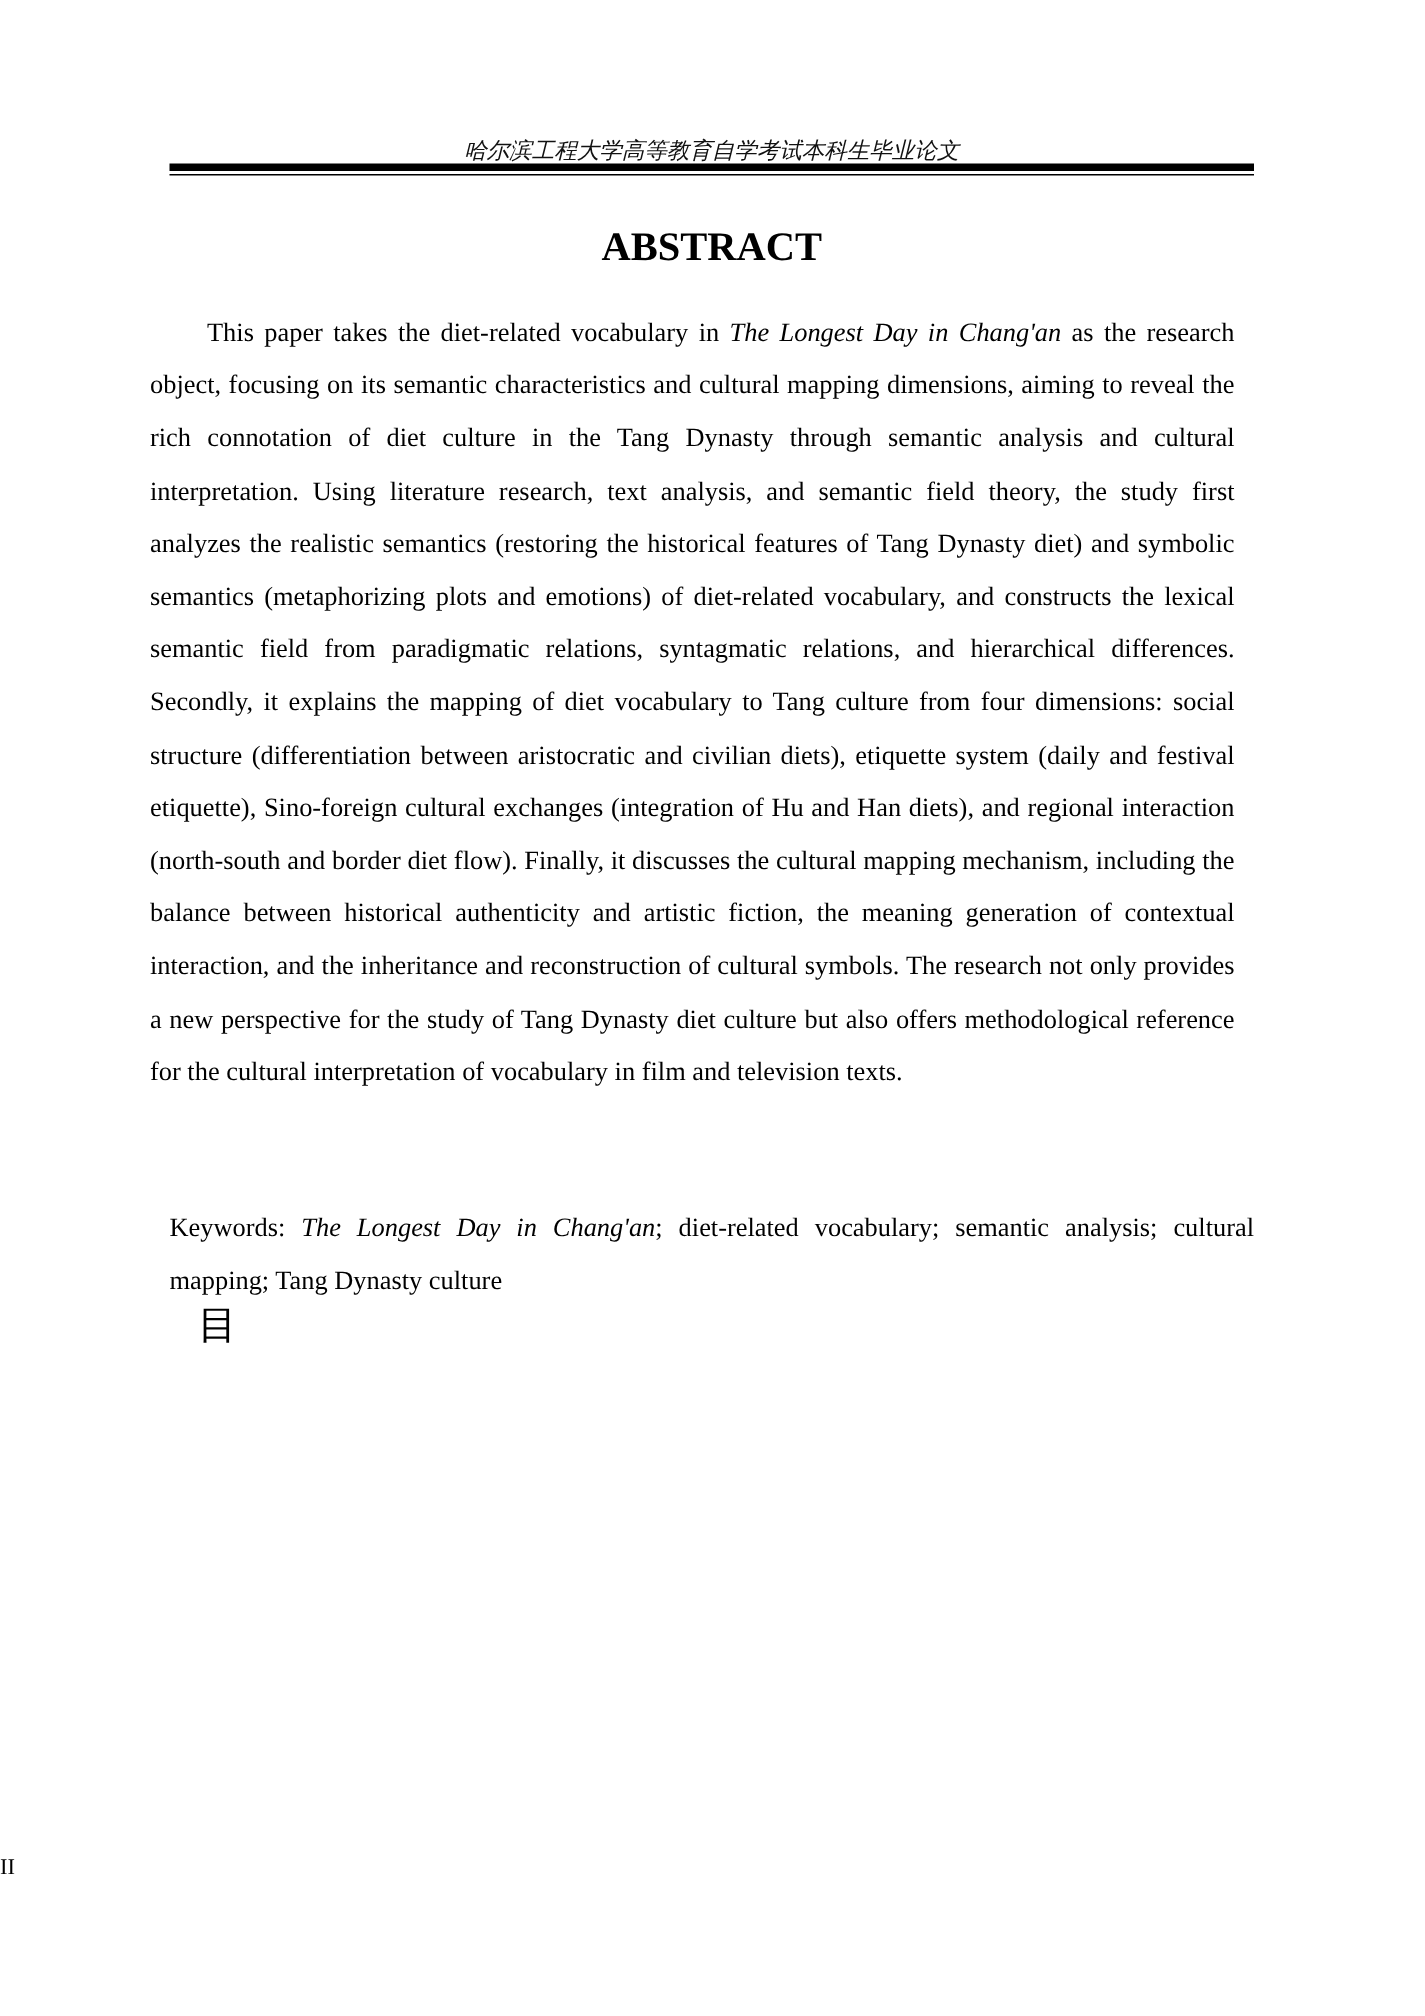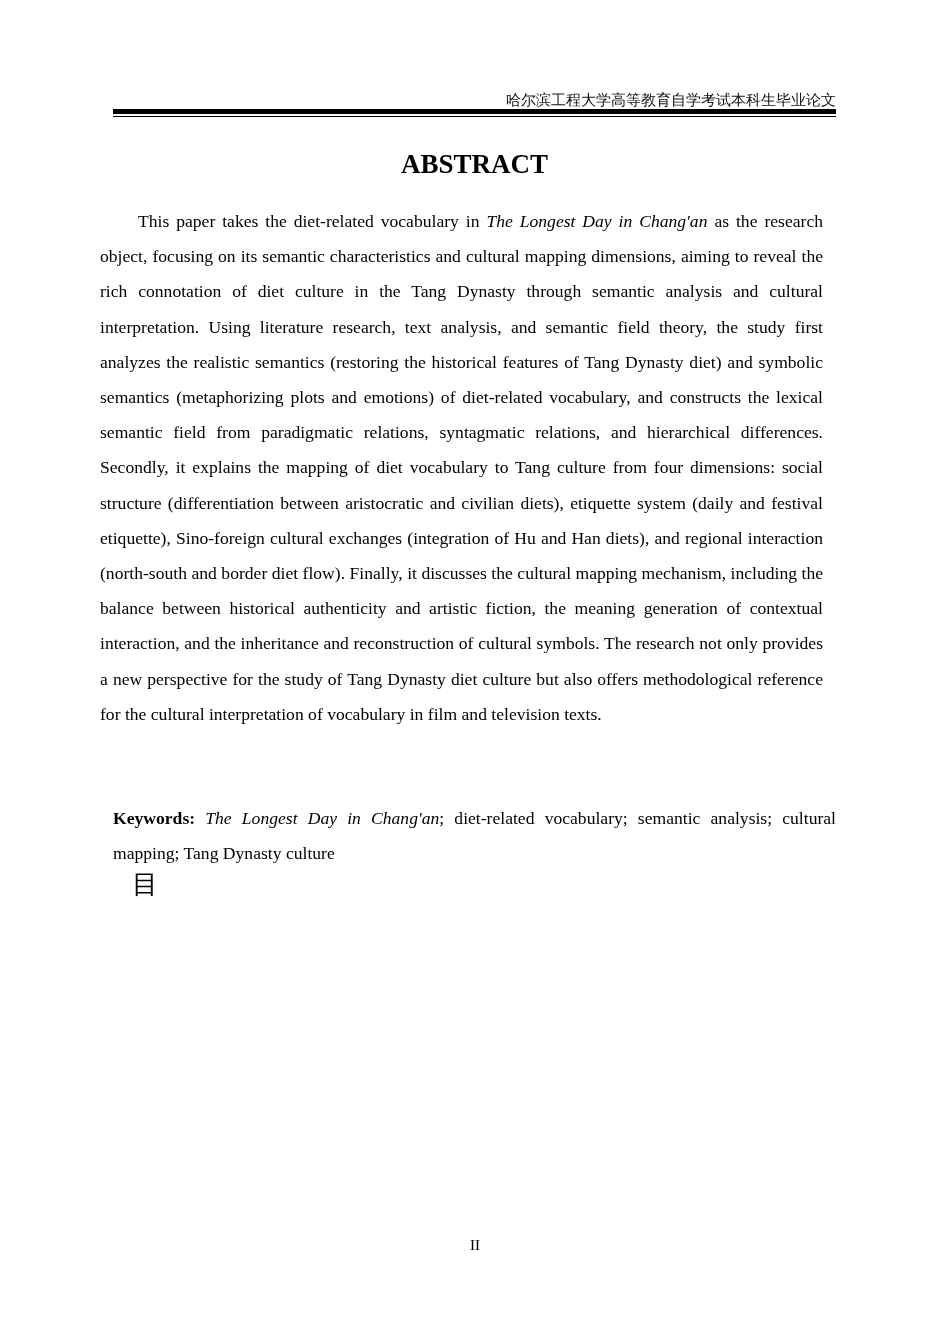--- a/index.html
+++ b/index.html
@@ -13,26 +13,27 @@
       position: relative;
       overflow: hidden;
       font-family: "Liberation Serif", "DejaVu Serif", serif;
       color: #000000;
     }
     .page-header {
       position: absolute;
       left: 113px;
       top: 90px;
       width: 723px;
-      text-align: right;
+      text-align: center;
       font-size: 15px;
       line-height: 20px;
       font-family: "DejaVu Sans", "Liberation Sans", sans-serif;
       color: #111;
       letter-spacing: 0px;
+      font-style: italic;
     }
     .rule-thick {
       position: absolute;
       left: 113px;
       top: 109px;
       width: 723px;
       height: 5px;
       background: #000;
     }
     .rule-thin {
@@ -71,37 +72,36 @@
       position: absolute;
       left: 113px;
       top: 801px;
       width: 723px;
       font-size: 17.6px;
       line-height: 35.2px;
       text-align: justify;
       margin: 0;
     }
     .keywords .kw-label {
-      font-weight: bold;
+      font-weight: normal;
       margin-top: 12px;
     }
     .toc-char {
       position: absolute;
       left: 132px;
       top: 868px;
       font-size: 26px;
       line-height: 32px;
       font-family: "DejaVu Sans", "Liberation Sans", sans-serif;
     }
     .page-number {
       position: absolute;
       left: 0;
       top: 1235px;
       width: 950px;
-      text-align: center;
       font-size: 15px;
       line-height: 20px;
     }
   </style>
 </head>
 <body>
 
 <div class="page-header">哈尔滨工程大学高等教育自学考试本科生毕业论文</div>
 <div class="rule-thick"></div>
 <div class="rule-thin"></div>

